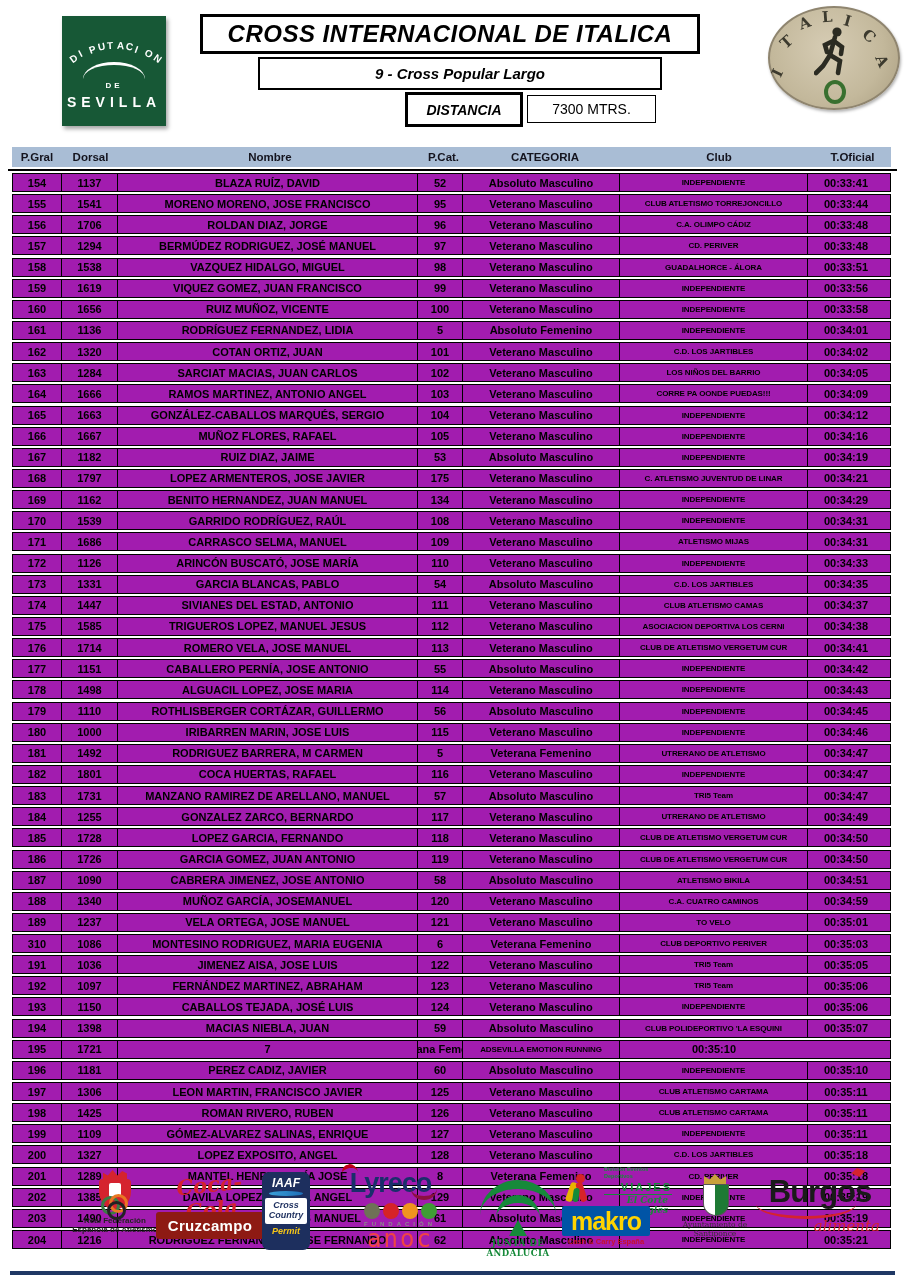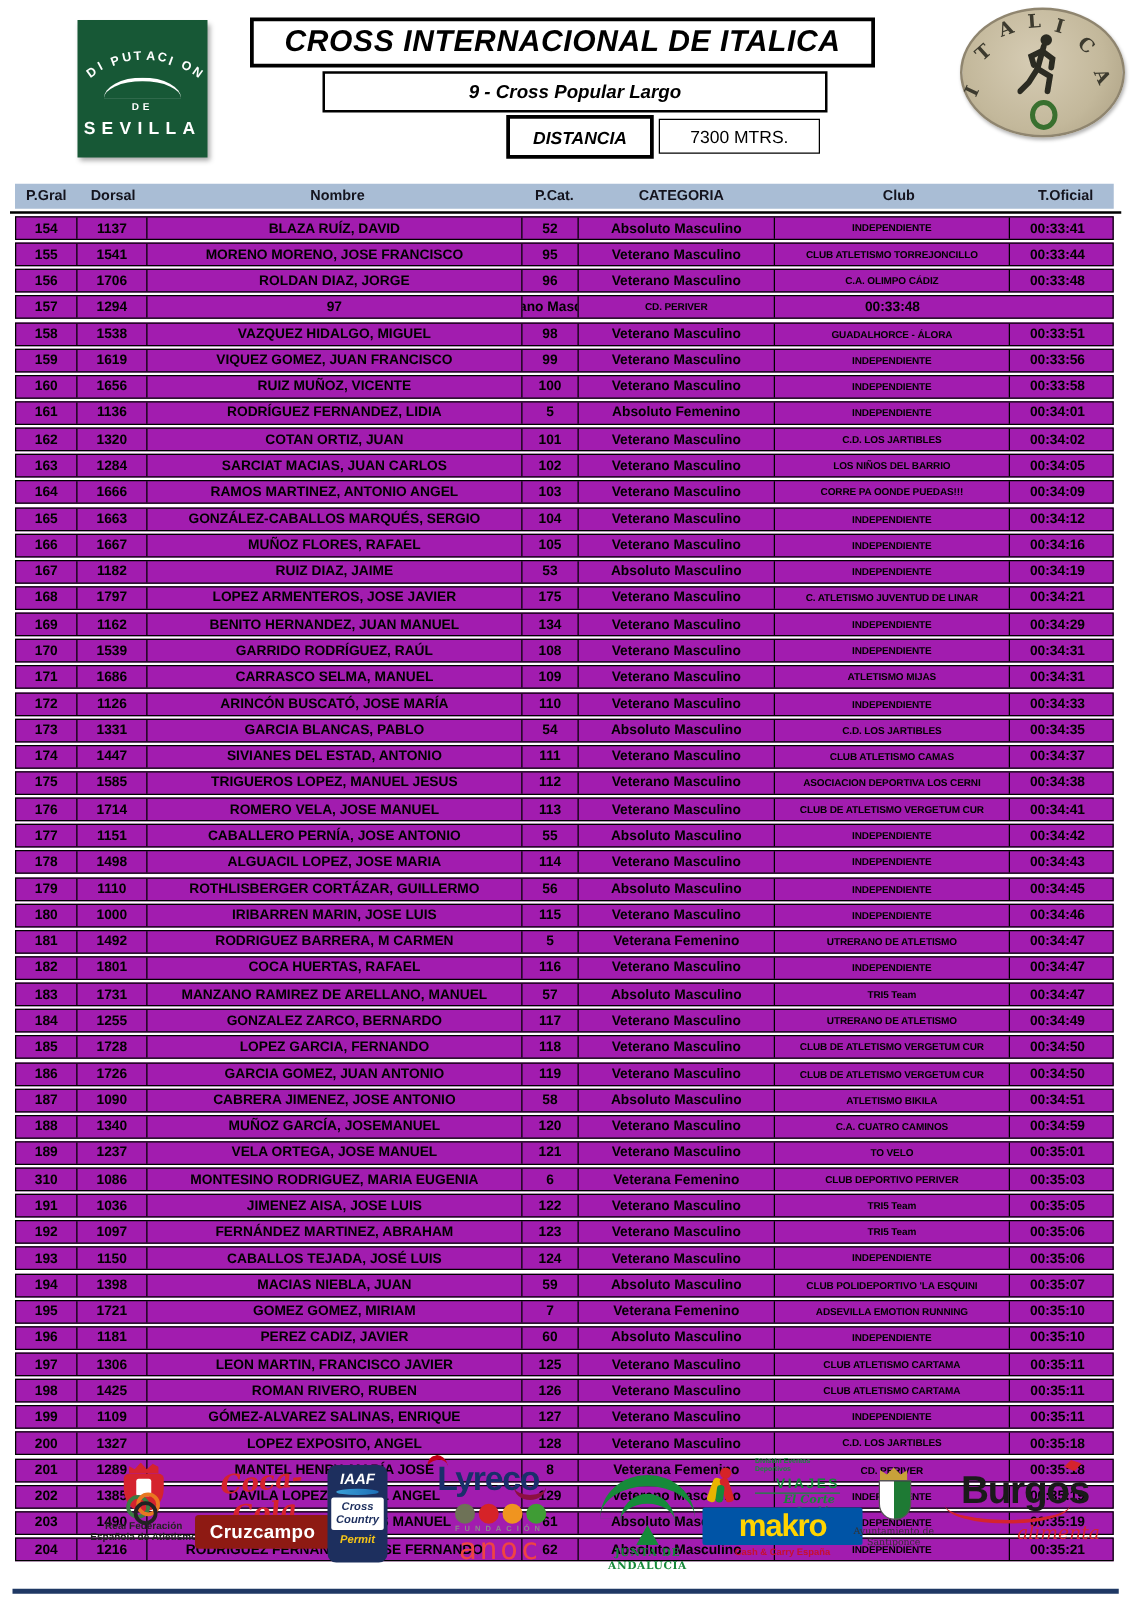--- a/index.html
+++ b/index.html
@@ -114,21 +114,21 @@
   .viaj .tiny{font-size:5.5px;color:#168a3a;font-weight:bold;text-align:left;padding-left:44px;line-height:1.2;}
   .viaj .fig{position:absolute;left:6px;top:8px;width:26px;height:30px;}
   .viaj .fig i{position:absolute;display:block;}
   .viaj .f1{left:10px;top:0;width:9px;height:9px;border-radius:50%;background:#d62328;}
   .viaj .f2{left:2px;top:8px;width:7px;height:20px;background:#e8b400;transform:rotate(20deg);border-radius:3px;}
   .viaj .f3{left:12px;top:8px;width:7px;height:20px;background:#d62328;transform:rotate(-18deg);border-radius:3px;}
   .viaj .f4{left:7px;top:14px;width:6px;height:14px;background:#168a3a;transform:rotate(8deg);border-radius:3px;}
   .viaj .vi{font-size:11px;color:#168a3a;font-weight:bold;letter-spacing:2px;text-align:right;padding-left:44px;margin-top:2px;}
   .viaj .eci{font-family:"DejaVu Serif",serif;font-style:italic;font-weight:bold;font-size:9px;color:#168a3a;
              text-align:right;padding-right:4px;border-top:1px solid #168a3a;margin:1px 0 0 44px;}
-  .makro{left:562px;top:1206px;width:128px;}
+  .makro{left:562px;top:1206px;width:88px;}
   .makro .box{background:#0054a6;color:#ffd400;font-weight:bold;font-size:25px;line-height:1.2;
               letter-spacing:-1px;border-radius:2px;}
   .makro .cap2{color:#c8102e;font-size:7.5px;font-weight:bold;margin-top:1px;}
 
   
   .santi{left:682px;top:1174px;width:66px;}
   .santi .crest{position:relative;width:28px;height:46px;margin:0 auto;}
   .santi .crn{position:absolute;left:3px;top:0;width:22px;height:10px;background:#c8a13a;
               clip-path:polygon(0 100%,0 20%,25% 55%,50% 0,75% 55%,100% 20%,100% 100%);}
   .santi .sh{position:absolute;left:2px;top:10px;width:24px;height:30px;border:1px solid #555;
@@ -236,20 +236,21 @@
         <div class="tcell c1">1706</div>
         <div class="tcell c2">ROLDAN DIAZ, JORGE</div>
         <div class="tcell c3">96</div>
         <div class="tcell c4">Veterano Masculino</div>
         <div class="tcell c5">C.A. OLIMPO CÁDIZ</div>
         <div class="tcell c6">00:33:48</div>
       </div>
       <div class="trow">
         <div class="tcell c0">157</div>
         <div class="tcell c1">1294</div>
+        <div class="tcell c2">BERMÚDEZ RODRIGUEZ, JOSÉ MANUEL</div>
         <div class="tcell c3">97</div>
         <div class="tcell c4">Veterano Masculino</div>
         <div class="tcell c5">CD. PERIVER</div>
         <div class="tcell c6">00:33:48</div>
       </div>
       <div class="trow">
         <div class="tcell c0">158</div>
         <div class="tcell c1">1538</div>
         <div class="tcell c2">VAZQUEZ HIDALGO, MIGUEL</div>
         <div class="tcell c3">98</div>
@@ -577,21 +578,20 @@
         <div class="tcell c1">1398</div>
         <div class="tcell c2">MACIAS NIEBLA, JUAN</div>
         <div class="tcell c3">59</div>
         <div class="tcell c4">Absoluto Masculino</div>
         <div class="tcell c5">CLUB POLIDEPORTIVO 'LA ESQUINI</div>
         <div class="tcell c6">00:35:07</div>
       </div>
       <div class="trow">
         <div class="tcell c0">195</div>
         <div class="tcell c1">1721</div>
-        <div class="tcell c2">GOMEZ GOMEZ, MIRIAM</div>
         <div class="tcell c3">7</div>
         <div class="tcell c4">Veterana Femenino</div>
         <div class="tcell c5">ADSEVILLA EMOTION RUNNING</div>
         <div class="tcell c6">00:35:10</div>
       </div>
       <div class="trow">
         <div class="tcell c0">196</div>
         <div class="tcell c1">1181</div>
         <div class="tcell c2">PEREZ CADIZ, JAVIER</div>
         <div class="tcell c3">60</div>

